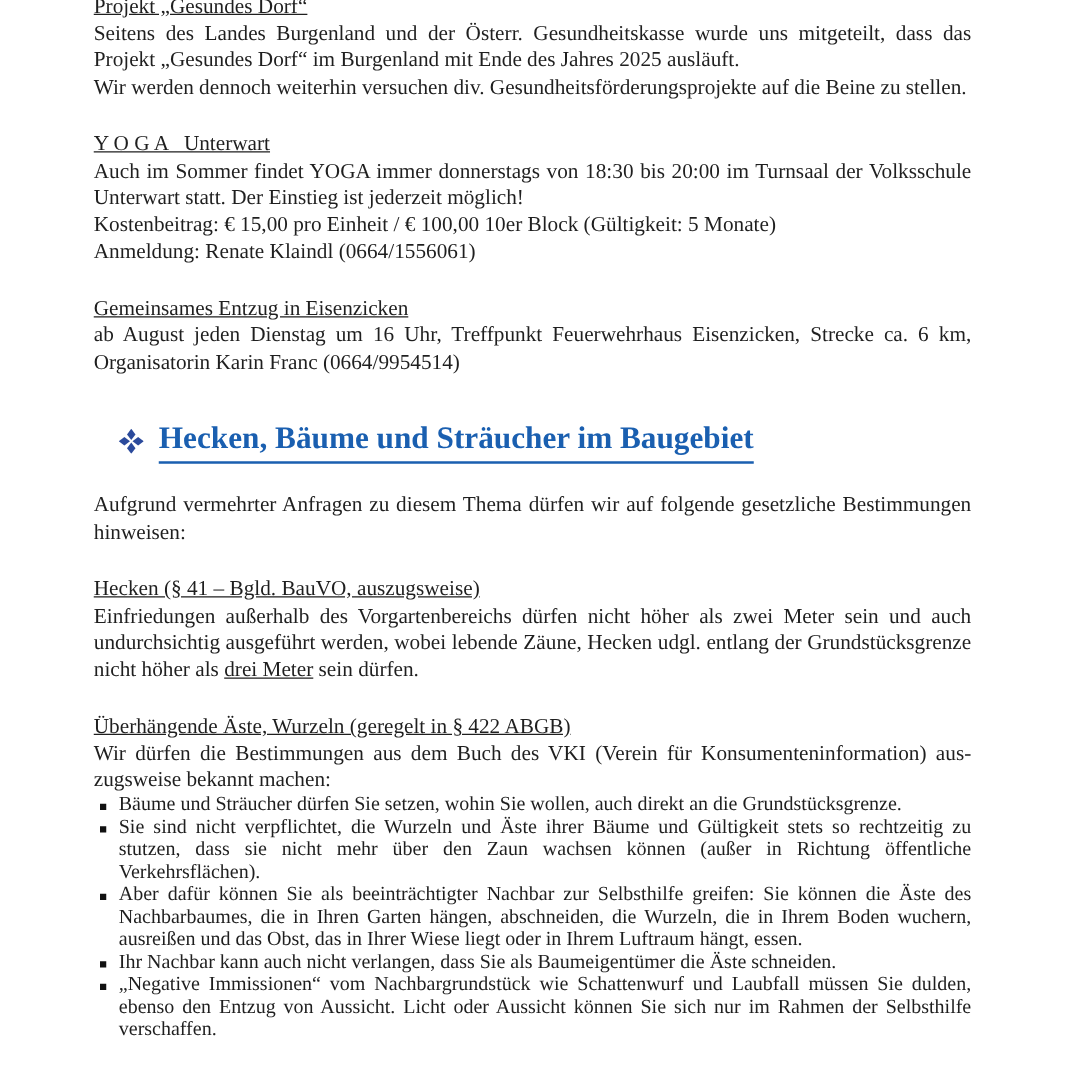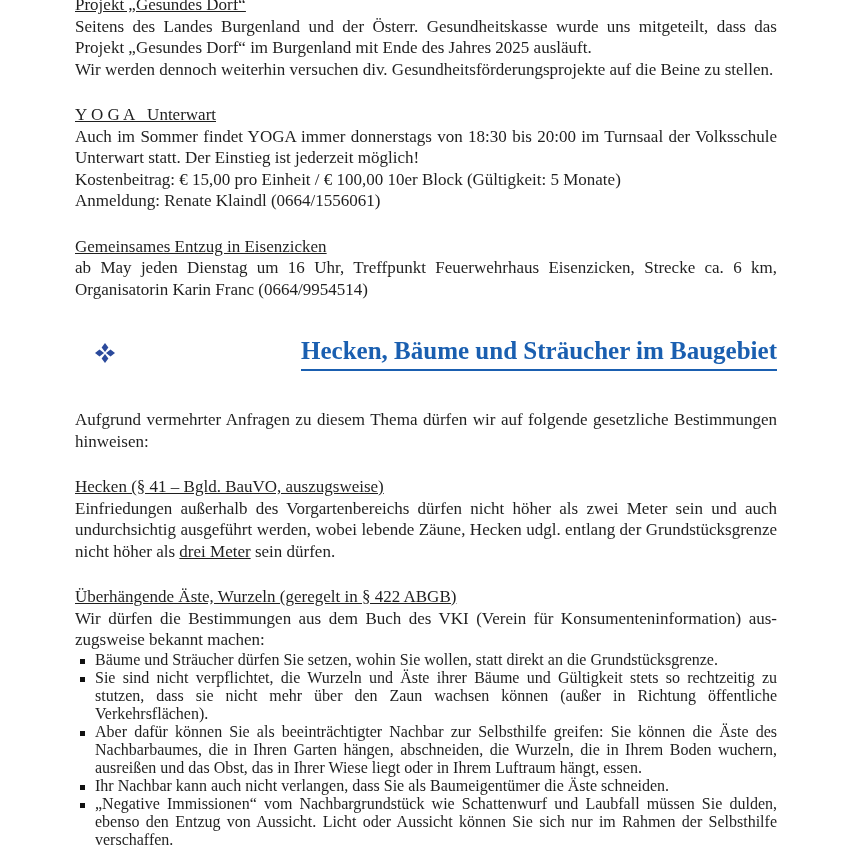--- a/index.html
+++ b/index.html
@@ -24,22 +24,21 @@
   h3 {
     text-align: left;
     text-decoration: underline;
     margin-top: 24px;
   }
   h3.first { margin-top: 0; }
   .u { text-decoration: underline; }
   .feature-heading {
     display: flex;
     align-items: center;
-    margin: 34px 0 38px 20px;
-    justify-content: space-between;
+    margin: 34px 0 22px 20px;
   }
   .diamond {
     width: 20px; height: 20px;
     margin-right: 12px;
     flex: none;
     display: inline-block;
   }
   .feature-text {
     font-size: 25px;
     line-height: 34px;
@@ -66,21 +65,21 @@
   <h3 class="first">Projekt „Gesundes Dorf“</h3>
   <p>Seitens des Landes Burgenland und der Österr. Gesundheitskasse wurde uns mitgeteilt, dass das Projekt „Gesundes Dorf“ im Burgenland mit Ende des Jahres 2025 ausläuft.</p>
   <p>Wir werden dennoch weiterhin versuchen div. Gesundheitsförderungsprojekte auf die Beine zu stellen.</p>
 
   <h3>Y O G A &nbsp; Unterwart</h3>
   <p>Auch im Sommer findet YOGA immer donnerstags von 18:30 bis 20:00 im Turnsaal der Volksschule Unterwart statt. Der Einstieg ist jederzeit möglich!</p>
   <p>Kostenbeitrag: € 15,00 pro Einheit / € 100,00 10er Block (Gültigkeit: 5 Monate)</p>
   <p>Anmeldung: Renate Klaindl (0664/1556061)</p>
 
   <h3>Gemeinsames Entzug in Eisenzicken</h3>
-  <p>ab May jeden Dienstag um 16 Uhr, Treffpunkt Feuerwehrhaus Eisenzicken, Strecke ca. 6 km, Organisatorin Karin Franc (0664/9954514)</p>
+  <p>ab August jeden Dienstag um 16 Uhr, Treffpunkt Feuerwehrhaus Eisenzicken, Strecke ca. 6 km, Organisatorin Karin Franc (0664/9954514)</p>
 
   <div class="feature-heading">
     <span class="diamond">
       <svg width="20" height="20" viewBox="0 0 20 20" fill="#2b4a9c" xmlns="http://www.w3.org/2000/svg">
         <path d="M10 0 L13.4 4.5 L10 9 L6.6 4.5 Z"></path>
         <path d="M0 10 L4.5 6.6 L9 10 L4.5 13.4 Z"></path>
         <path d="M11 10 L15.5 6.6 L20 10 L15.5 13.4 Z"></path>
         <path d="M10 11 L13.4 15.5 L10 20 L6.6 15.5 Z"></path>
       </svg>
     </span>
@@ -93,21 +92,21 @@
   <p>
     <span>Einfriedungen außerhalb des Vorgartenbereichs dürfen nicht höher als zwei Meter sein und auch undurchsichtig ausgeführt werden, wobei lebende Zäune, Hecken udgl. entlang der Grundstücks­grenze nicht höher als </span><span class="u">drei Meter</span><span> sein dürfen.</span>
   </p>
 
   <h3>Überhängende Äste, Wurzeln (geregelt in § 422 ABGB)</h3>
   <p>Wir dürfen die Bestimmungen aus dem Buch des VKI (Verein für Konsumenteninformation) aus­zugsweise bekannt machen:</p>
 
   <div class="bullet-list">
     <div class="bullet-item">
       <span class="bullet-marker"></span>
-      <span class="bullet-text">Bäume und Sträucher dürfen Sie setzen, wohin Sie wollen, statt direkt an die Grundstücksgrenze.</span>
+      <span class="bullet-text">Bäume und Sträucher dürfen Sie setzen, wohin Sie wollen, auch direkt an die Grundstücksgrenze.</span>
     </div>
     <div class="bullet-item">
       <span class="bullet-marker"></span>
       <span class="bullet-text">Sie sind nicht verpflichtet, die Wurzeln und Äste ihrer Bäume und Gültigkeit stets so rechtzeitig zu stutzen, dass sie nicht mehr über den Zaun wachsen können (außer in Richtung öffentliche Verkehrsflächen).</span>
     </div>
     <div class="bullet-item">
       <span class="bullet-marker"></span>
       <span class="bullet-text">Aber dafür können Sie als beeinträchtigter Nachbar zur Selbsthilfe greifen: Sie können die Äste des Nachbarbaumes, die in Ihren Garten hängen, abschneiden, die Wurzeln, die in Ihrem Boden wuchern, ausreißen und das Obst, das in Ihrer Wiese liegt oder in Ihrem Luftraum hängt, essen.</span>
     </div>
     <div class="bullet-item">

